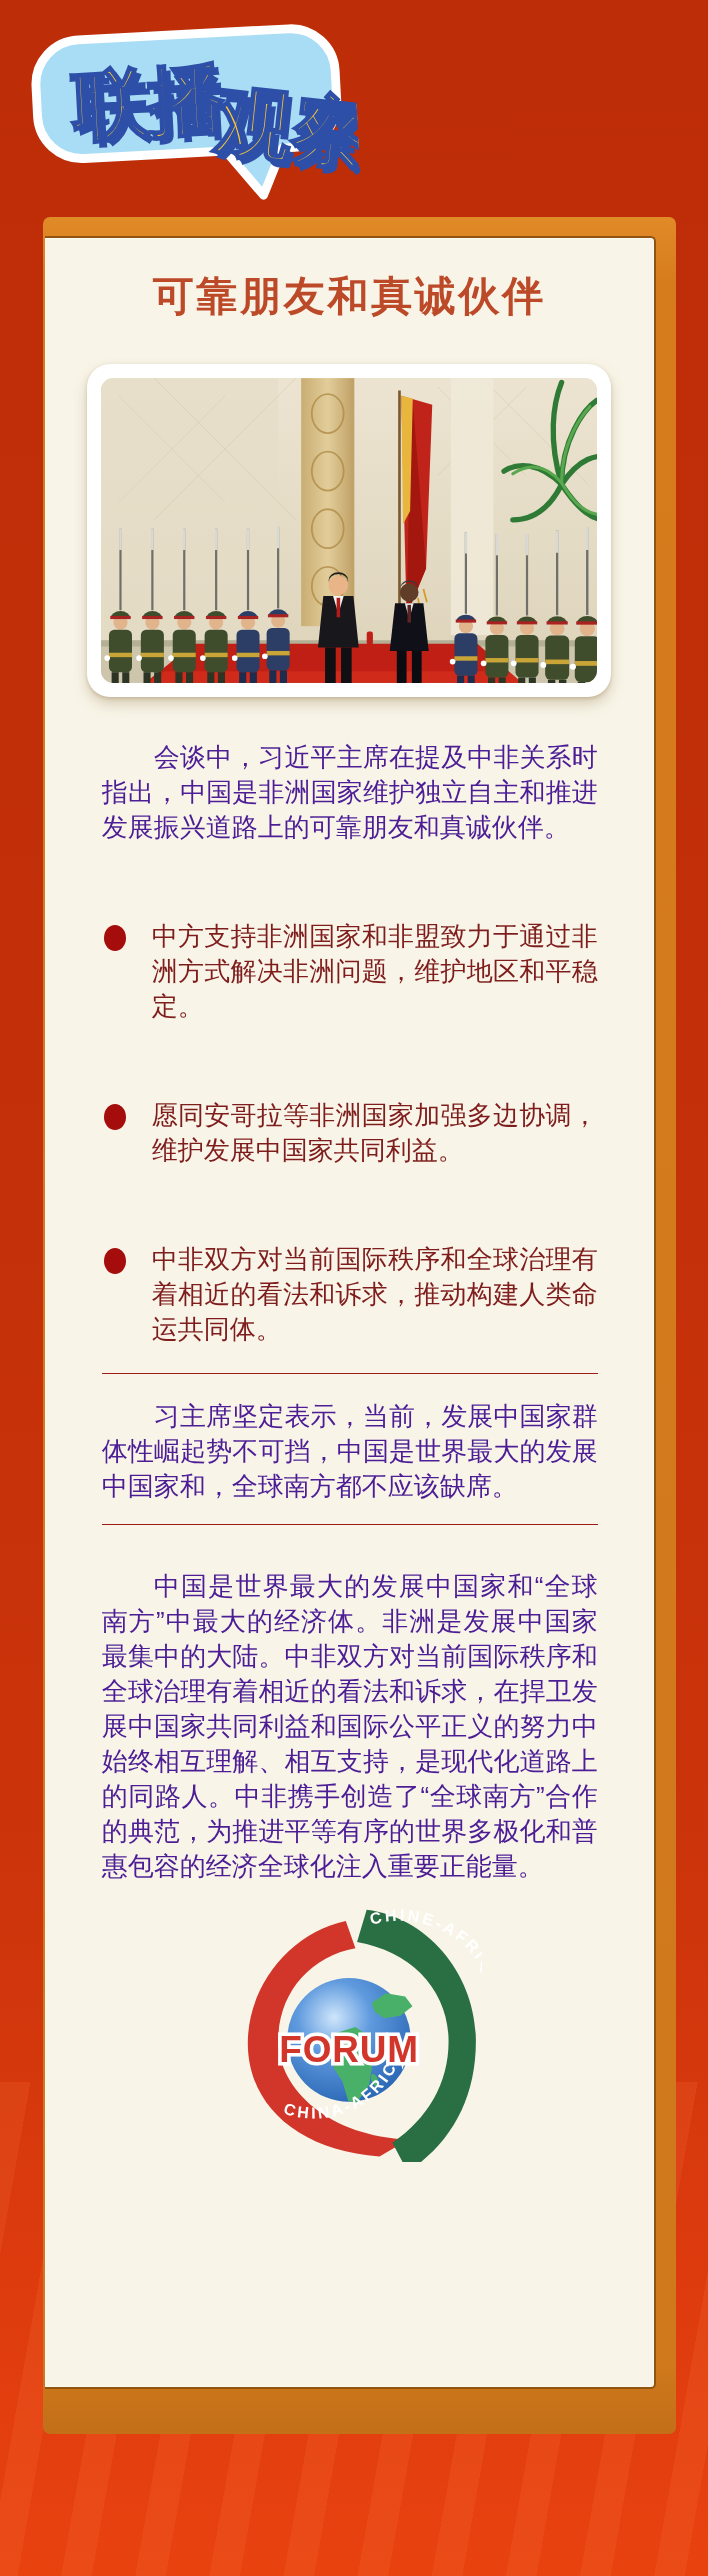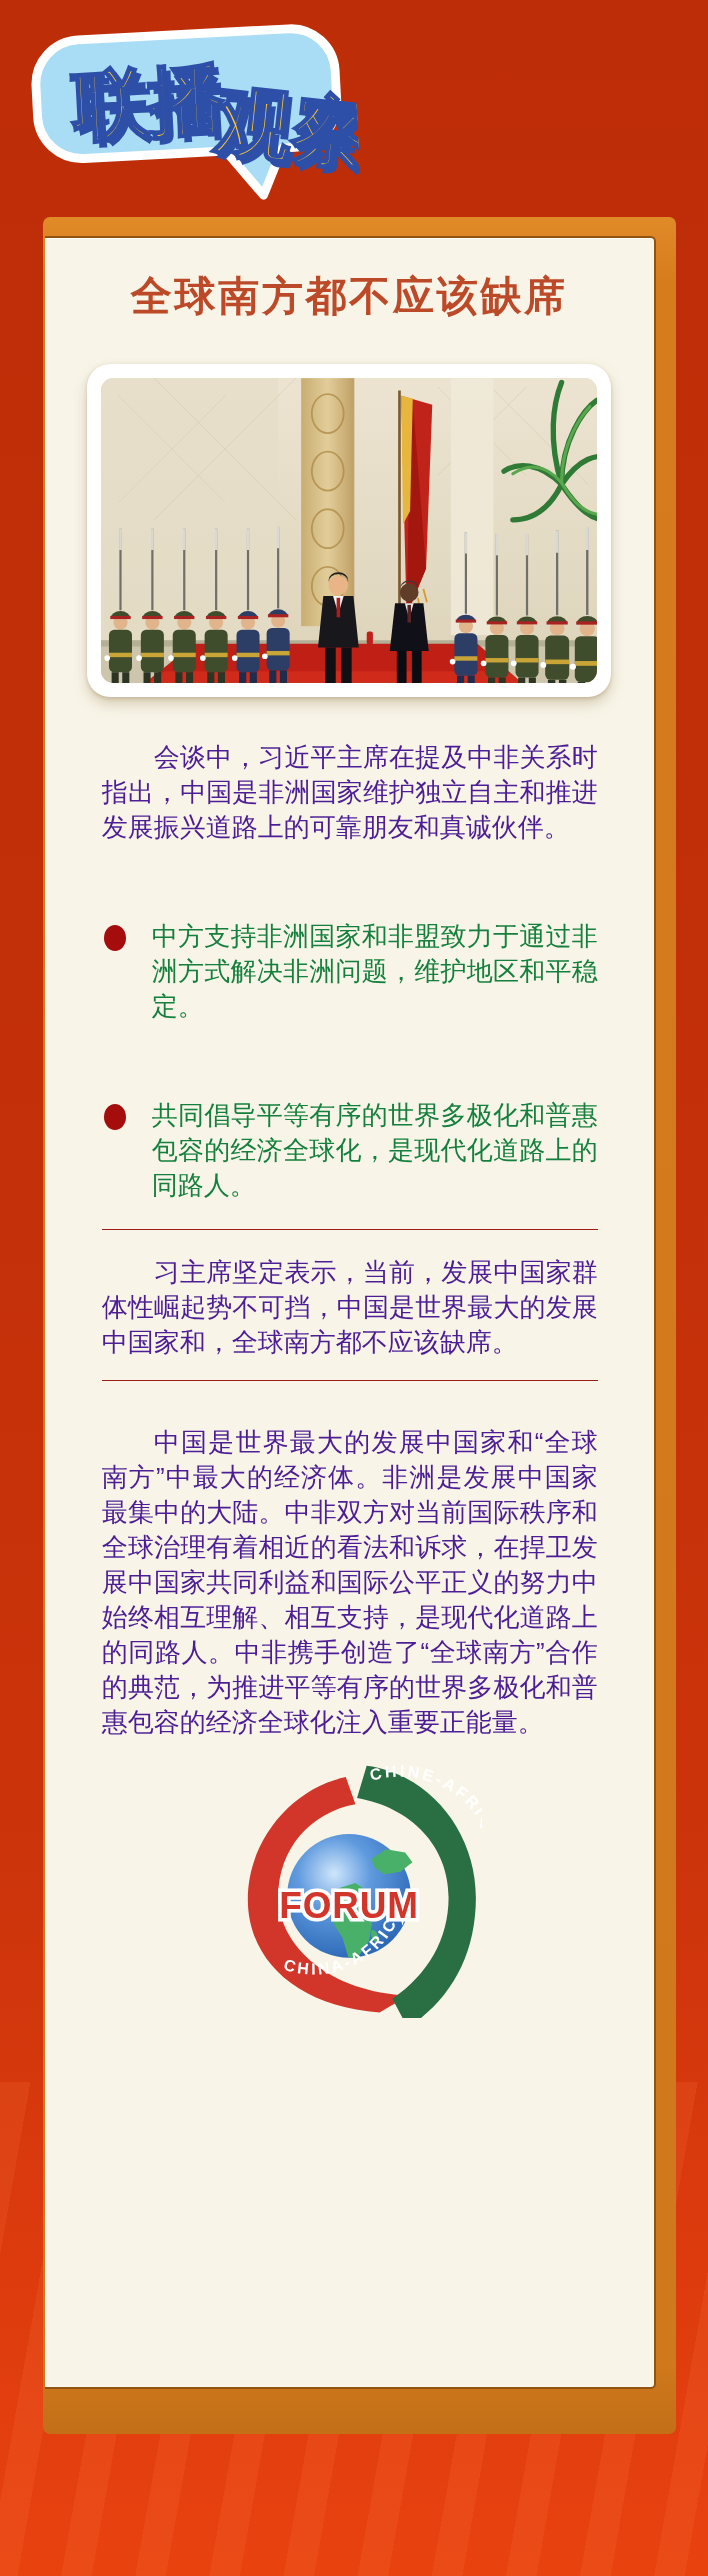--- a/index.html
+++ b/index.html
@@ -19,21 +19,21 @@
   .card-title{margin:30px 17.7px 0;text-align:center;font-family:"Liberation Serif","DejaVu Serif",serif;
         font-weight:bold;font-size:41px;line-height:57px;letter-spacing:2.7px;color:#bc4a28;}
   .photo-frame{margin:39px auto 0;width:524px;height:333px;background:#ffffff;border-radius:23px;
         padding:14px;box-shadow:0 7px 14px rgba(140,110,60,.30),0 1.8px 3.5px rgba(140,110,60,.25);}
   .photo-inner{width:496px;height:305px;border-radius:12.4px;overflow:hidden;background:#e7dfcc;}
   .para{margin:43px 57px 0;width:496px;font-size:26px;line-height:35px;color:#4c1d95;
         text-indent:2em;text-align:justify;font-weight:300;}
   .para.lead{margin-top:43px;}
   .bullet-list{list-style:none;margin:74px 57px 0;padding:0;width:496px;}
   .bullet-list li{position:relative;padding-left:50px;font-size:26px;line-height:35px;
-        color:#15803d;text-align:justify;font-weight:300;}
+        color:#7f1d1d;text-align:justify;font-weight:300;}
   .bullet-list li + li{margin-top:74px;}
   .dot{position:absolute;left:1.8px;top:6.2px;width:22px;height:26px;border-radius:50%;background:#a50d0d;}
   .quote-block{margin:26.6px 57px 0;width:496px;border-top:1.8px solid #9e1c15;border-bottom:1.8px solid #9e1c15;
         padding:25px 0 19.5px;}
   .quote-block .para{margin:0;width:496px;}
   .body-para{margin-top:44px;}
   .focac{display:block;margin:21px auto 0;width:266px;height:257px;}
   .closing-para{margin-top:25px;}
   
   .footer-logo{position:absolute;left:50%;top:2429px;transform:translateX(-50%);width:213px;height:71px;}
@@ -53,21 +53,21 @@
       <g transform="translate(226,84) rotate(9)">
         <text x="6" y="66" font-size="86" font-weight="bold" fill="#2d4fa8">观察</text>
         <text x="0" y="60" font-size="86" font-weight="bold" fill="#f8c736" stroke="#2d4fa8" stroke-width="2.5">观察</text>
       </g>
     </svg>
   </div>
 
   <div class="board">
     <div class="card">
 
-      <h1 class="card-title">全球南方都不应该缺席</h1>
+      <h1 class="card-title">可靠朋友和真诚伙伴</h1>
 
       <div class="photo-frame">
         <div class="photo-inner">
           <svg width="496" height="305" viewBox="0 0 560 344">
             <defs>
               <linearGradient id="wallG" x1="0" y1="0" x2="0" y2="1">
                 <stop offset="0" stop-color="#ece4d1"></stop>
                   <stop offset="1" stop-color="#ddd3ba"></stop>
               </linearGradient>
               <linearGradient id="goldCol" x1="0" y1="0" x2="1" y2="0">
@@ -193,21 +193,25 @@
 
       <p class="para lead">会谈中，习近平主席在提及中非关系时指出，中国是非洲国家维护独立自主和推进发展振兴道路上的可靠朋友和真诚伙伴。</p>
 
       <ul class="bullet-list">
         <li>
           <span class="dot"></span>
           <span>中方支持非洲国家和非盟致力于通过非洲方式解决非洲问题，维护地区和平稳定。</span>
         </li>
         <li>
           <span class="dot"></span>
-          <span>共同倡导平等有序的世界多极化和普惠包容的经济全球化，是现代化道路上的同路人。</span>
+          <span>愿同安哥拉等非洲国家加强多边协调，维护发展中国家共同利益。</span>
+        </li>
+        <li>
+          <span class="dot"></span>
+          <span>中非双方对当前国际秩序和全球治理有着相近的看法和诉求，推动构建人类命运共同体。</span>
         </li>
       </ul>
 
       <div class="quote-block">
         <p class="para">习主席坚定表示，当前，发展中国家群体性崛起势不可挡，中国是世界最大的发展中国家和，全球南方都不应该缺席。</p>
       </div>
 
       <p class="para body-para">中国是世界最大的发展中国家和“全球南方”中最大的经济体。非洲是发展中国家最集中的大陆。中非双方对当前国际秩序和全球治理有着相近的看法和诉求，在捍卫发展中国家共同利益和国际公平正义的努力中始终相互理解、相互支持，是现代化道路上的同路人。中非携手创造了“全球南方”合作的典范，为推进平等有序的世界多极化和普惠包容的经济全球化注入重要正能量。</p>
 
       <svg class="focac" viewBox="0 0 320 320">

